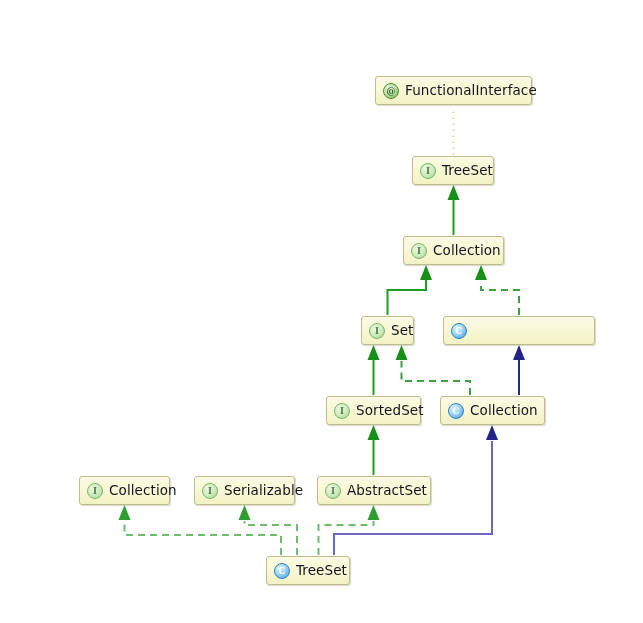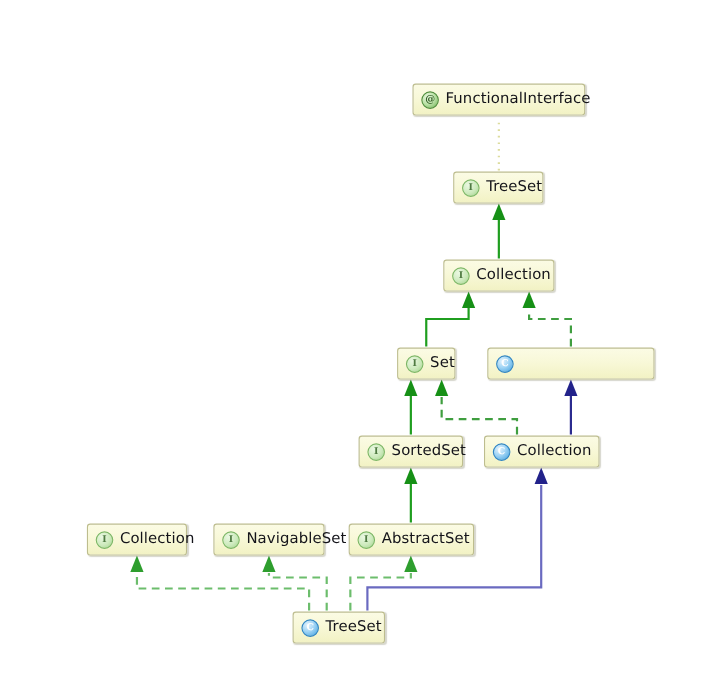--- a/index.html
+++ b/index.html
@@ -179,21 +179,21 @@
     <span class="node-label">Collection</span>
   </div>
 
   <div class="node" style="left:79px; top:476px; width:91px;">
     <span class="type-icon iface">I</span>
     <span class="node-label">Collection</span>
   </div>
 
   <div class="node" style="left:194px; top:476px; width:101px;">
     <span class="type-icon iface">I</span>
-    <span class="node-label">NavigableSet</span>
+    <span class="node-label">Serializable</span>
   </div>
 
   <div class="node" style="left:317px; top:476px; width:114px;">
     <span class="type-icon iface">I</span>
     <span class="node-label">AbstractSet</span>
   </div>
 
   <div class="node" style="left:266px; top:556px; width:84px;">
     <span class="type-icon cls">C</span>
     <span class="node-label">TreeSet</span>

